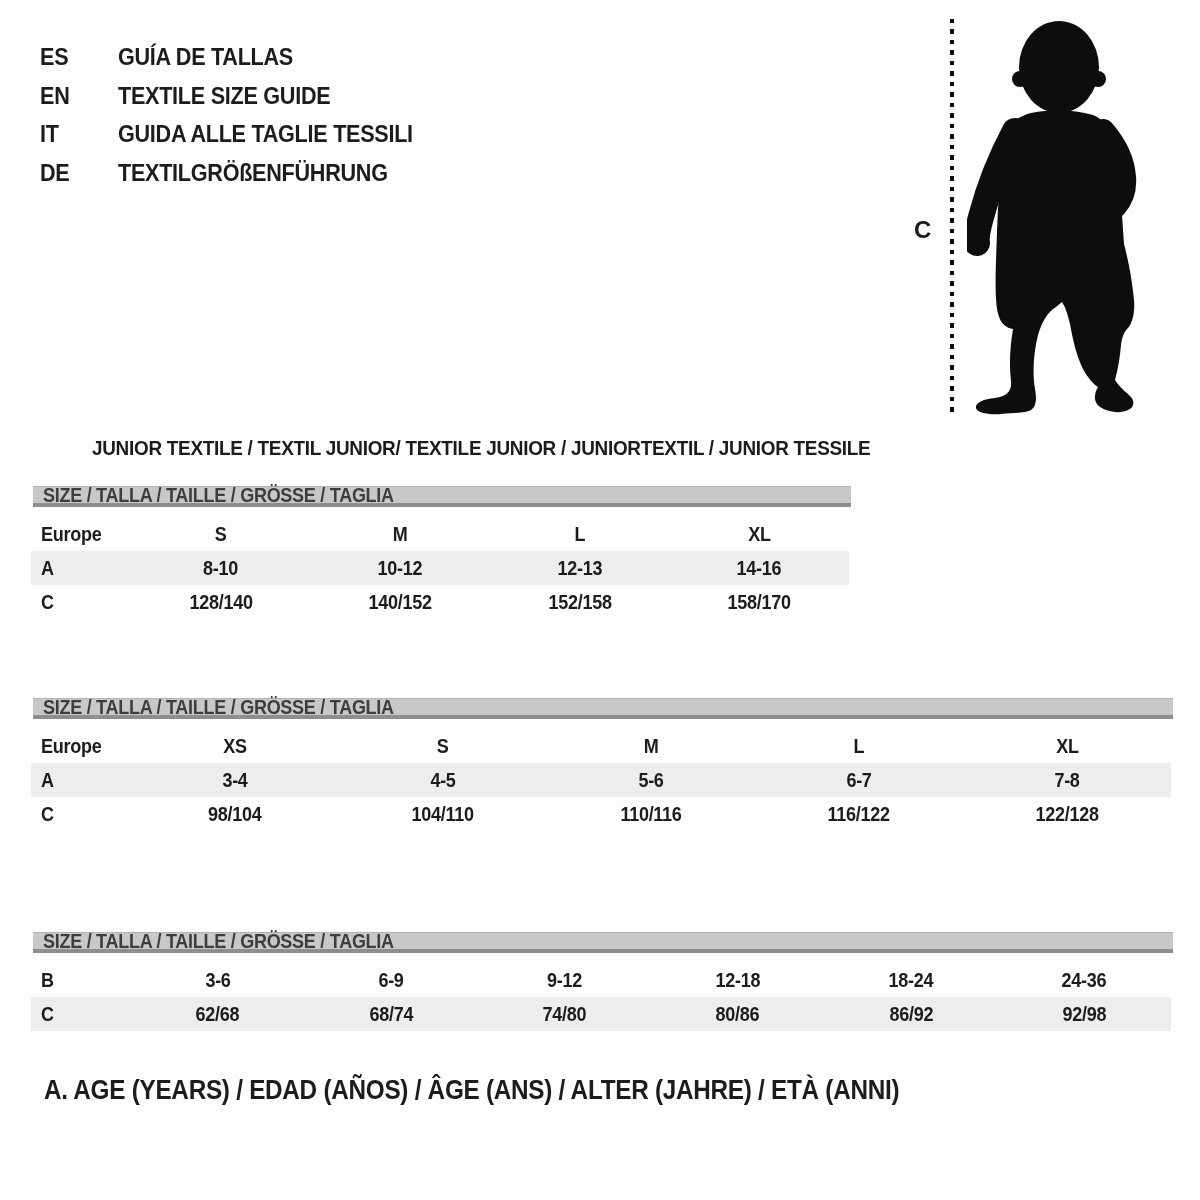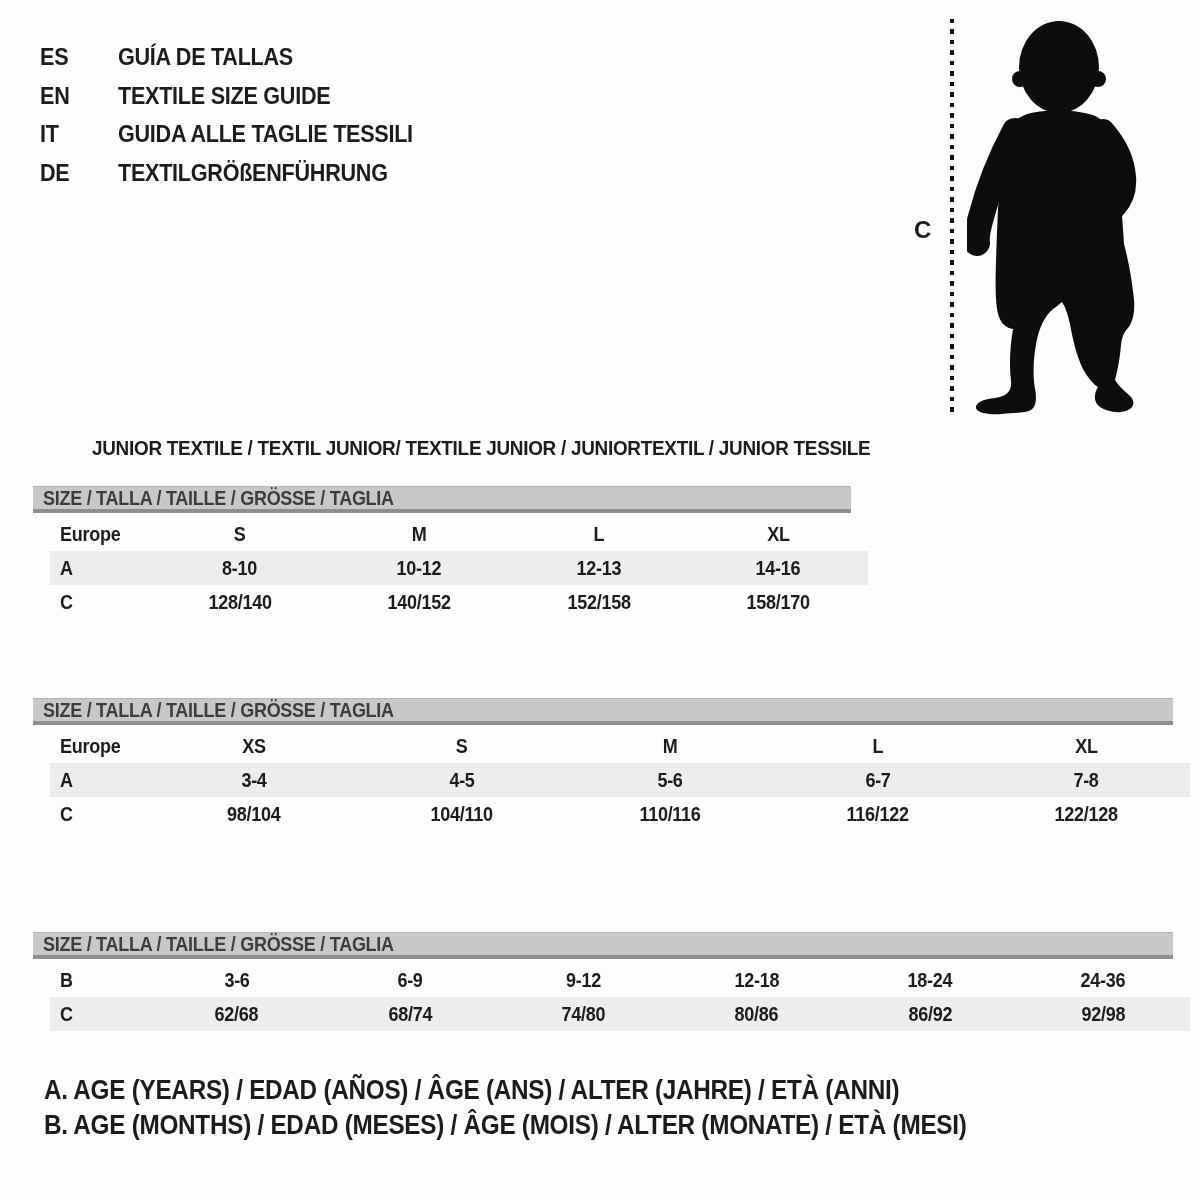--- a/index.html
+++ b/index.html
@@ -23,24 +23,24 @@
   .measure-line{position:absolute;left:950px;top:19px;width:4px;height:397px;
     background:repeating-linear-gradient(to bottom,var(--sil) 0 4.5px,transparent 4.5px 10.5px);}
   .c-label{position:absolute;left:914px;top:216px;font-size:24px;}
   .silhouette{position:absolute;left:967px;top:17px;}
   .sil{fill:var(--sil);}
   .sil-arm{fill:none;stroke:var(--sil);stroke-linecap:round;}
 
   
   .sec-heading{position:absolute;left:44px;font-size:21px;line-height:22px;margin-left:48px;}
   .sub{font-size:14px;vertical-align:-4px;}
-  .size-band{position:absolute;left:33px;height:27px;background:var(--band-bg);
+  .size-band{position:absolute;left:33px;height:21px;background:var(--band-bg);
     border-top:1px solid #b3b3b3;border-bottom:4px solid var(--band-border);
     color:var(--band-text);font-size:20px;display:flex;align-items:center;padding-left:10px;}
-  .tbl{position:absolute;left:50px;}
+  .tbl{position:absolute;left:31px;}
   .trow{display:grid;height:34px;align-items:center;font-size:20px;}
   .trow.stripe{background:var(--stripe);}
   .cols4{grid-template-columns:100px repeat(4,1fr);}
   .cols5{grid-template-columns:100px repeat(5,1fr);}
   .cols6{grid-template-columns:100px repeat(6,1fr);}
   .cell{text-align:center;}
   .cell.lbl{text-align:left;padding-left:10px;}
 
   
   .legend{position:absolute;left:44px;top:1073px;font-size:27px;line-height:35px;}
@@ -166,16 +166,15 @@
       <div class="cell"><span class="cnd-c">68/74</span></div>
       <div class="cell"><span class="cnd-c">74/80</span></div>
       <div class="cell"><span class="cnd-c">80/86</span></div>
       <div class="cell"><span class="cnd-c">86/92</span></div>
       <div class="cell"><span class="cnd-c">92/98</span></div>
     </div>
   </div>
 
   <div class="legend">
     <div><span class="cnd">A. AGE (YEARS) / EDAD (AÑOS) / ÂGE (ANS) / ALTER (JAHRE) / ETÀ (ANNI)</span></div>
-    <div><span class="cnd">B. AGE (MONTHS) / EDAD (MESES) / ÂGE (MOIS) / ALTER (MONATE) / ETÀ (MESI)</span></div>
   </div>
 
 </div>
 
 </body></html>

